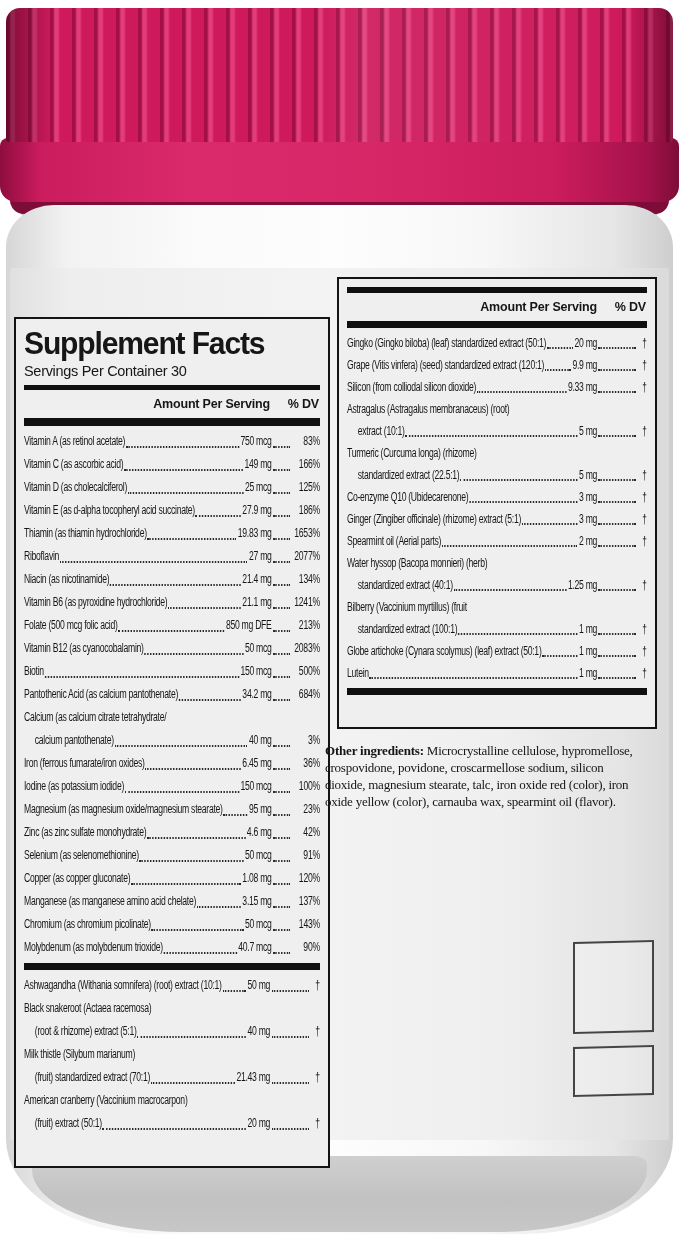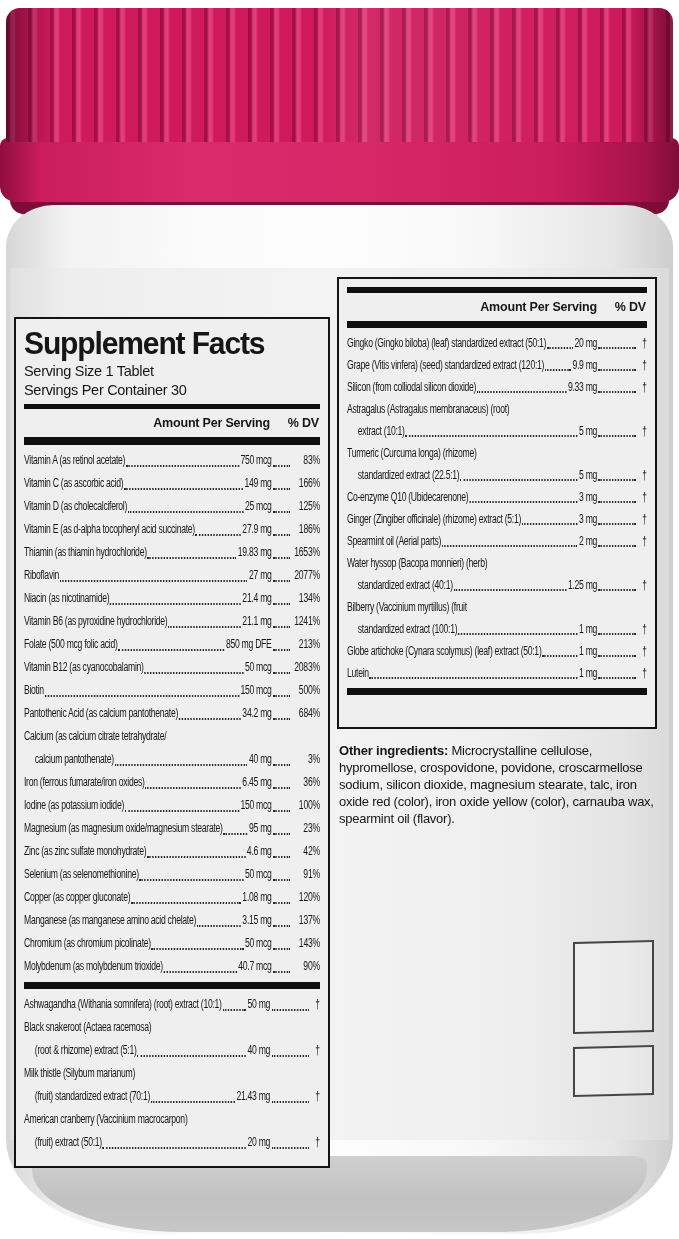--- a/index.html
+++ b/index.html
@@ -52,22 +52,22 @@
   .nm{white-space:nowrap;flex:0 0 auto;}
   .amt{white-space:nowrap;flex:0 0 auto;padding:0 1px;}
   .ld{flex:1 1 6px;min-width:4px;border-bottom:2px dotted #2b2b2b;margin:0 1px 5px 1px;}
   .ld2{flex:0 0 24px;border-bottom:2px dotted #2b2b2b;margin:0 1px 5px 1px;}
   .ld2.w{flex:0 0 52px;}
   .dv{flex:0 0 40px;text-align:right;white-space:nowrap;}
   .dv.d{flex:0 0 14px;}
 
   .footnote{font-size:13.5px;letter-spacing:-.3px;padding:5px 0 0 2px;}
 
-  .other{position:absolute;left:339px;top:742px;width:318px;font-size:13px;line-height:17px;
-         letter-spacing:-.25px;}
+  .other{position:absolute;left:325px;top:742px;width:318px;font-size:13px;line-height:17px;
+         letter-spacing:-.25px;font-family:Liberation Serif, serif;}
   .other b{letter-spacing:-.2px;}
 
   .inset-box{position:absolute;border:2px solid #454545;background:rgba(255,255,255,.25);}
   .inset-box.top{left:573px;top:941px;width:77px;height:88px;transform:skewY(-1.4deg);}
   .inset-box.bottom{left:573px;top:1046px;width:77px;height:46px;transform:skewY(-1.4deg);}
 </style>
 </head>
 <body>
 
 <div class="scene">
@@ -76,21 +76,20 @@
   <div class="cap-under"></div>
   <div class="bottle"></div>
   <div class="bottle-base"></div>
   <div class="cap-skirt"></div>
   <div class="cap-ribs"></div>
 
   <div class="label"></div>
 
   <div class="panel panel-left">
     <div class="title">Supplement Facts</div>
-    <div class="serving">Serving Size 1 Tablet</div>
     <div class="serving">Servings Per Container 30</div>
     <div class="bar b5"></div>
     <div class="hdr">
       <span>Amount Per Serving</span>
       <span>% DV</span>
     </div>
     <div class="bar b8"></div>
     <div class="rows rows-left" id="rows-nutrients">
         <div>
           <div class="rline">

